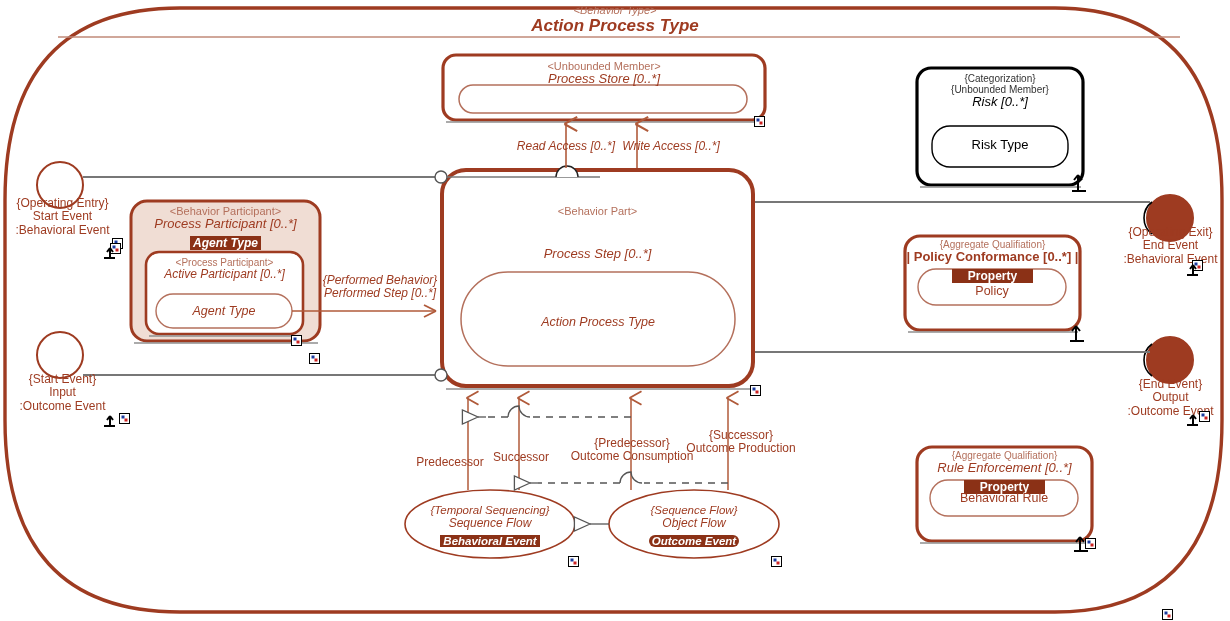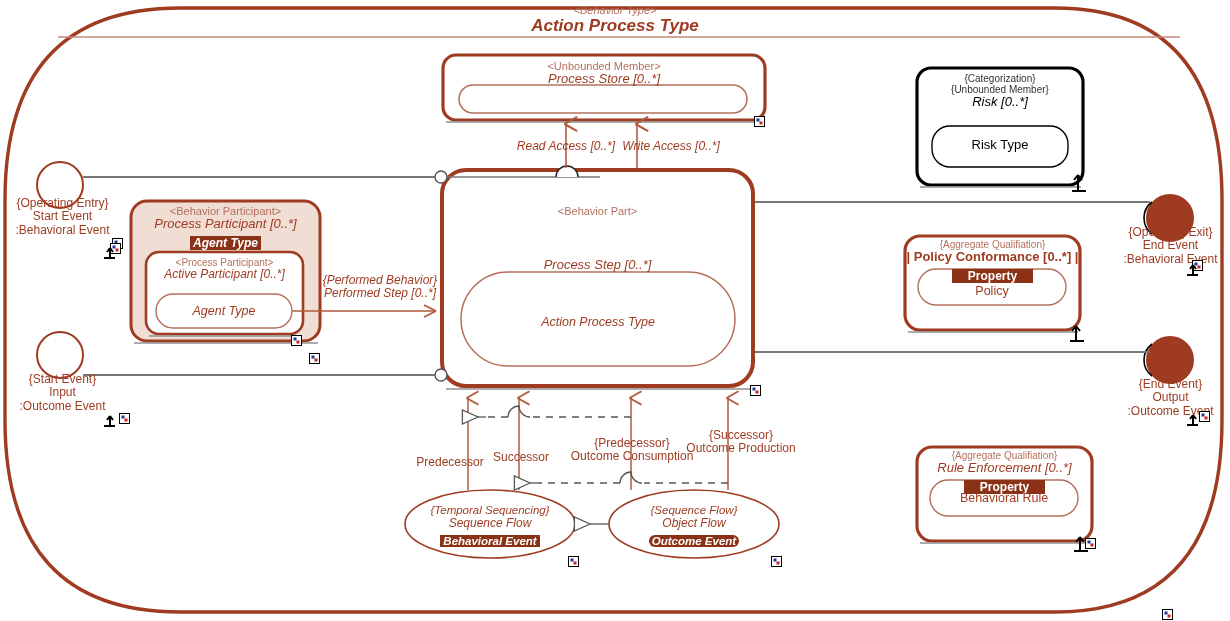--- a/index.html
+++ b/index.html
@@ -200,21 +200,21 @@
       <span class="hl-it" style="font-size:12px;">Agent Type</span>
     </div>
   </div>
   <div class="lbl" style="left:146px;top:257px;width:157px;">
     <div class="stereo" style="font-size:10px;">&lt;Process Participant&gt;</div>
     <div class="name-it" style="font-size:12px;">Active Participant [0..*]</div>
   </div>
   <div class="lbl inner-txt" style="left:156px;top:304px;width:136px;">Agent Type</div>
 
   <div class="lbl stereo" style="left:442px;top:205px;width:311px;">&lt;Behavior Part&gt;</div>
-  <div class="lbl name-it" style="left:442px;top:247px;width:311px;margin-top:11px;">Process Step [0..*]</div>
+  <div class="lbl name-it" style="left:442px;top:247px;width:311px;">Process Step [0..*]</div>
   <div class="lbl inner-txt" style="left:461px;top:315px;width:274px;">Action Process Type</div>
 
   <div class="lbl" style="left:905px;top:239px;width:175px;">
     <div class="stereo" style="font-size:10px;">{Aggregate Qualifiation}</div>
     <div class="name-pl">| Policy Conformance [0..*] |</div>
     <div style="margin-top:1px;">
       <span class="hl" style="font-size:12px;">Property</span>
     </div>
   </div>
   <div class="lbl" style="left:918px;top:284px;width:148px;font-size:12.5px;">Policy</div>

